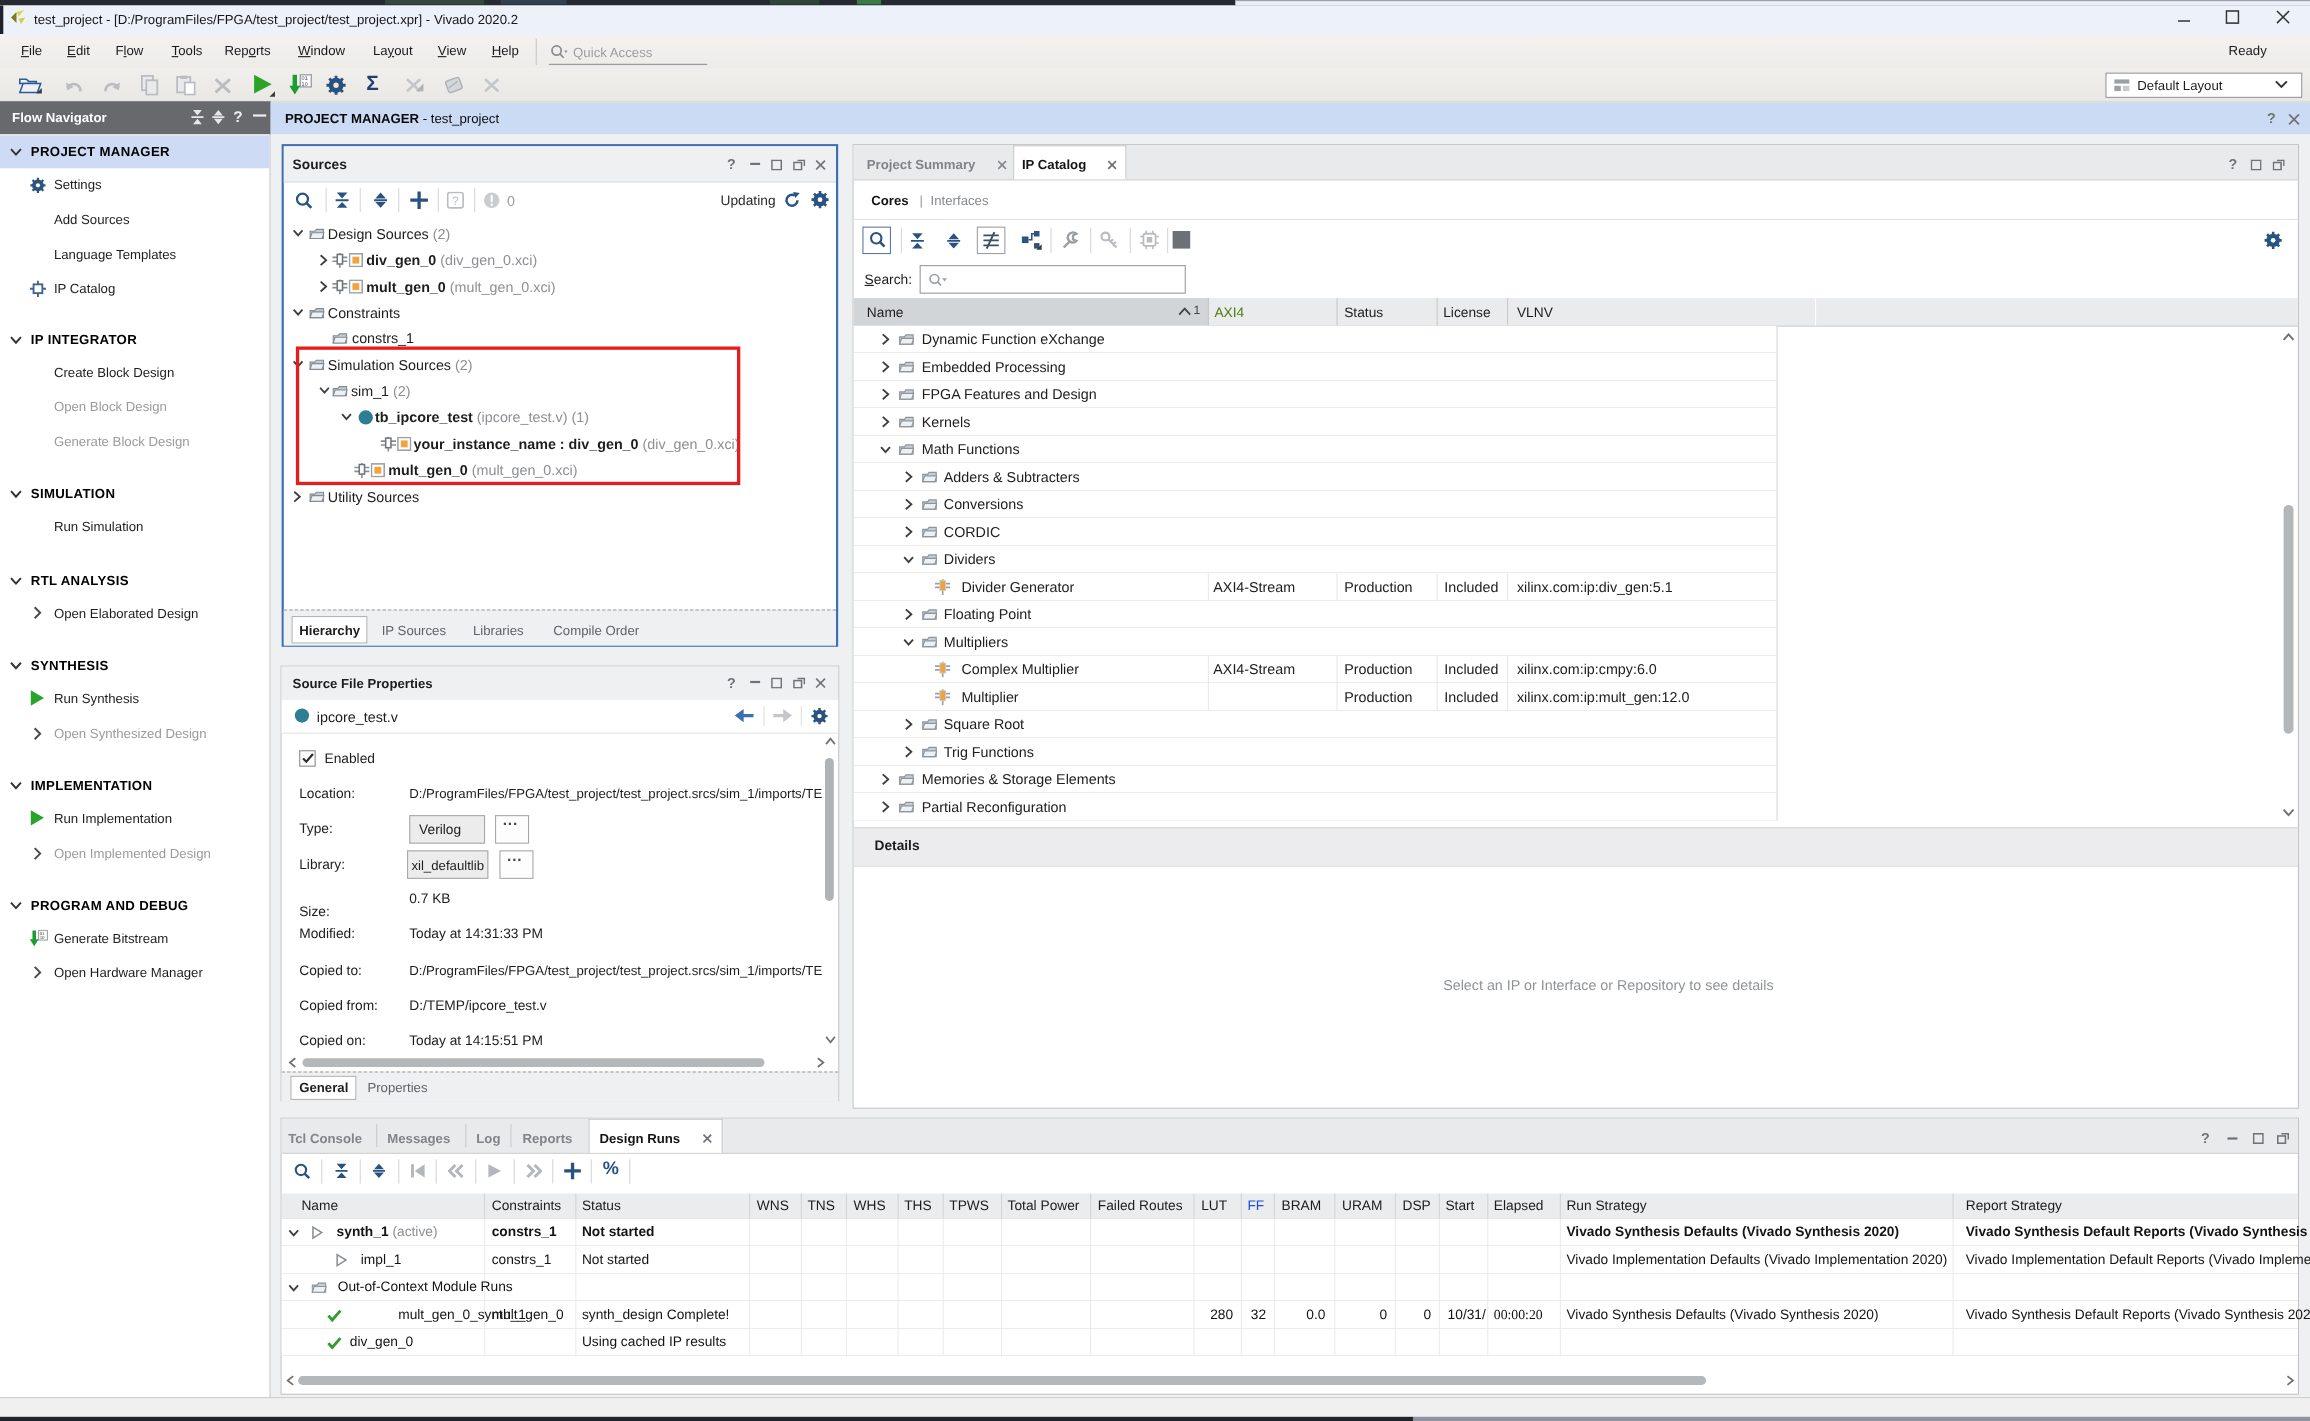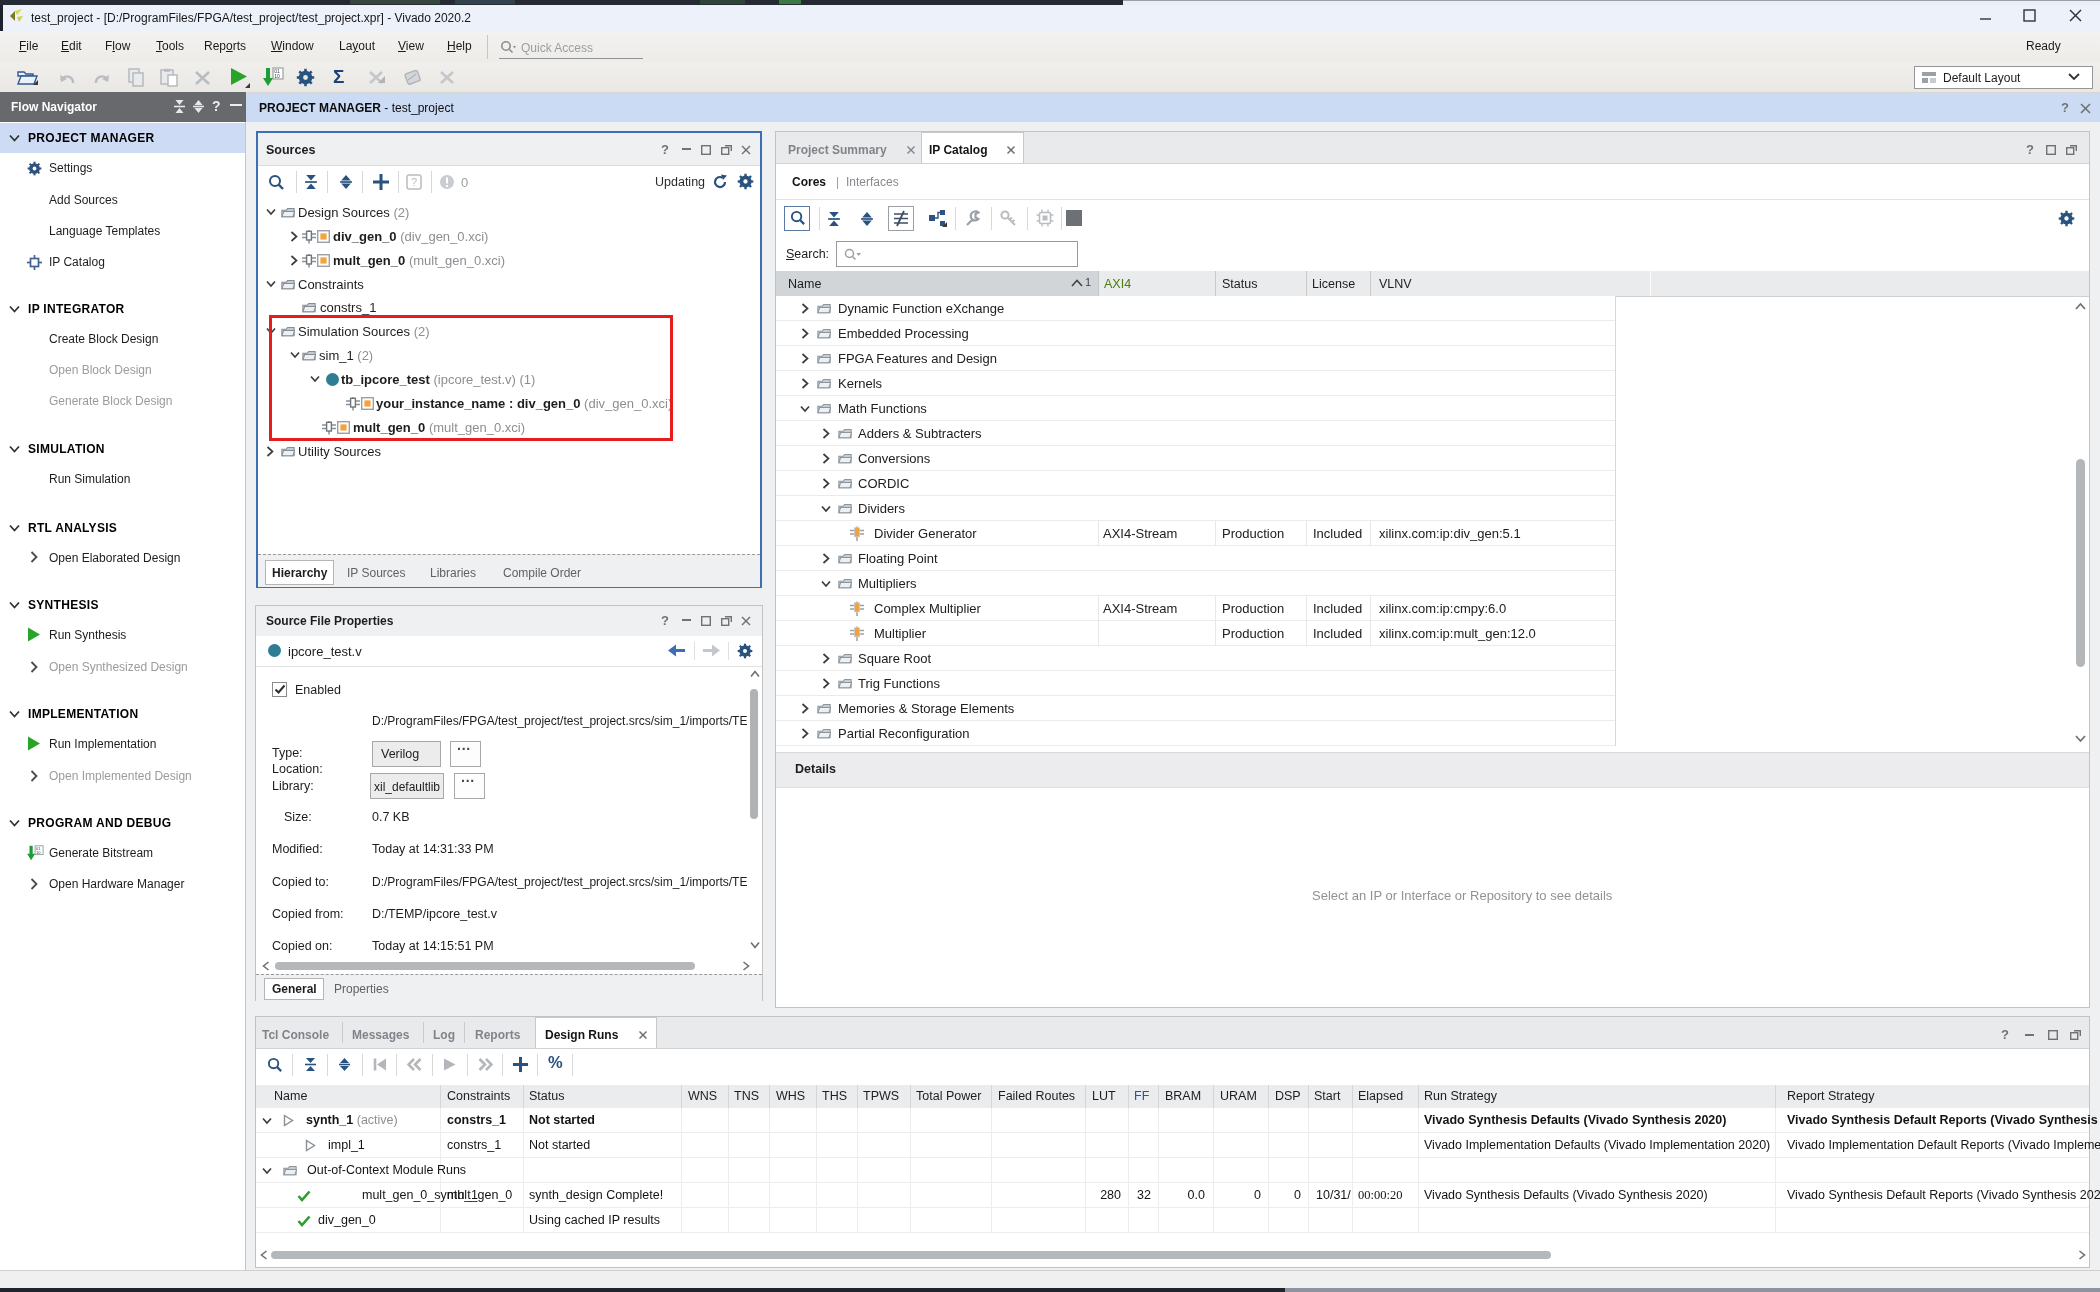--- a/index.html
+++ b/index.html
@@ -525,25 +525,25 @@
  <circle cx="9.5" cy="9.5" r="6.8" fill="#28527f"></circle>
  <circle cx="9.5" cy="9.5" r="2.4" fill="#fff"></circle>
 </svg>
 
 <div class="abs" style="left:272px;top:682px;width:15px;height:15px;background:#fff;border:1px solid #8a8a8a;box-sizing:border-box;"></div>
 <svg class="abs" style="left:274px;top:684px;" width="12" height="11" viewBox="0 0 12 11">
     <polyline points="1.5,5.5 4.5,8.5 10.5,1.5" fill="none" stroke="#2d2d2d" stroke-width="2"></polyline>
   </svg>
 <div class="abs nowrap" style="left:295px;top:683px;font-size:12.5px;color:#1d1d1d;">Enabled</div>
 <div class="abs" style="left:256px;top:666px;width:492px;height:292px;overflow:hidden;">
-  <div class="row" style="left:16px;top:48px;font-size:12.5px;margin-top:48px;">Location:</div>
+  <div class="row" style="left:16px;top:48px;font-size:12.5px;">Location:</div>
   <div class="row" style="left:116px;top:48px;font-size:12px;">D:/ProgramFiles/FPGA/test_project/test_project.srcs/sim_1/imports/TE</div>
   <div class="row" style="left:16px;top:80px;font-size:12.5px;">Type:</div>
   <div class="row" style="left:16px;top:113px;font-size:12.5px;">Library:</div>
-  <div class="row" style="left:16px;top:144px;font-size:12.5px;margin-left:12px;">Size:</div>
+  <div class="row" style="left:16px;top:156px;font-size:12.5px;">Size:</div>
   <div class="row" style="left:116px;top:144px;font-size:12.5px;">0.7 KB</div>
   <div class="row" style="left:16px;top:176px;font-size:12.5px;">Modified:</div>
   <div class="row" style="left:116px;top:176px;font-size:12.5px;">Today at 14:31:33 PM</div>
   <div class="row" style="left:16px;top:209px;font-size:12.5px;">Copied to:</div>
   <div class="row" style="left:116px;top:209px;font-size:12px;">D:/ProgramFiles/FPGA/test_project/test_project.srcs/sim_1/imports/TE</div>
   <div class="row" style="left:16px;top:241px;font-size:12.5px;">Copied from:</div>
   <div class="row" style="left:116px;top:241px;font-size:12.5px;">D:/TEMP/ipcore_test.v</div>
   <div class="row" style="left:16px;top:273px;font-size:12.5px;">Copied on:</div>
   <div class="row" style="left:116px;top:273px;font-size:12.5px;">Today at 14:15:51 PM</div>
 </div>

